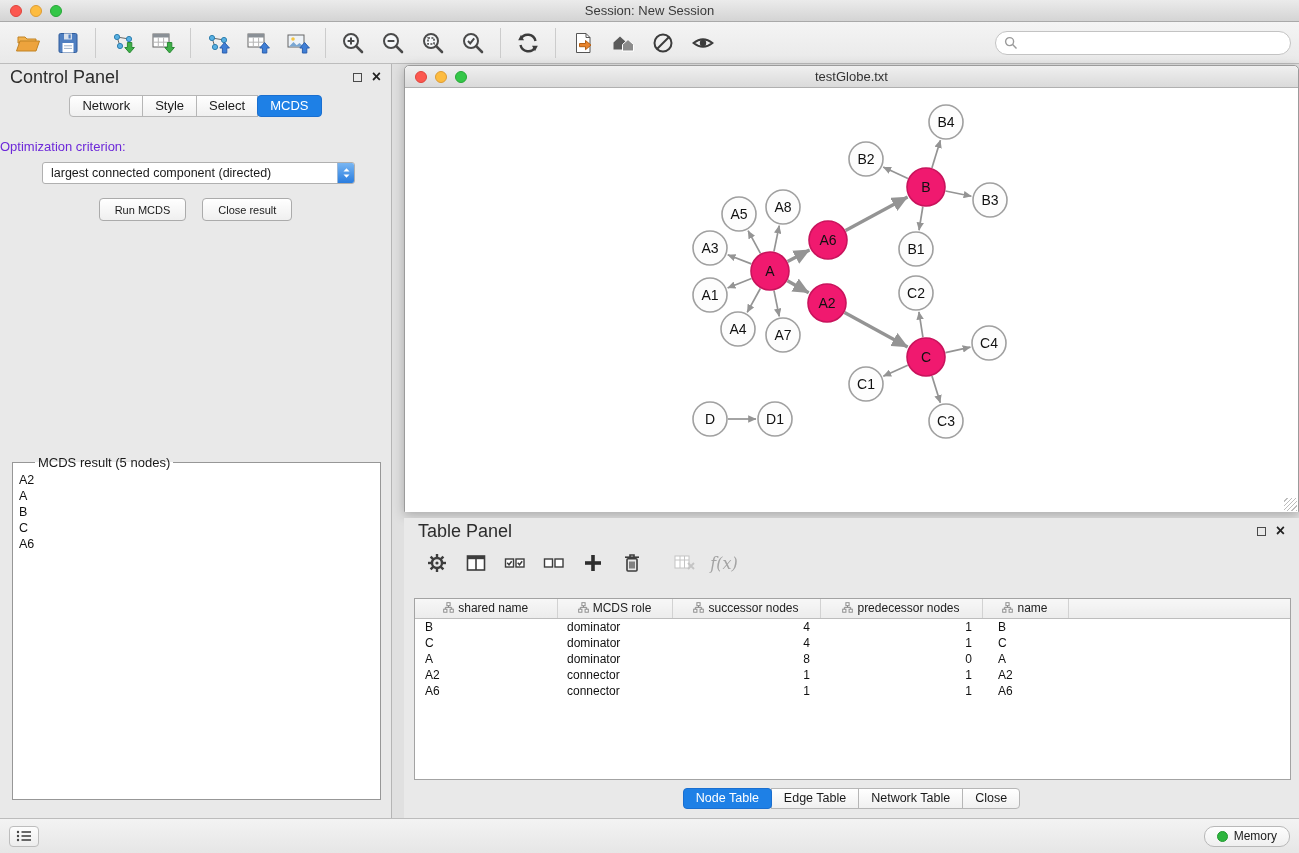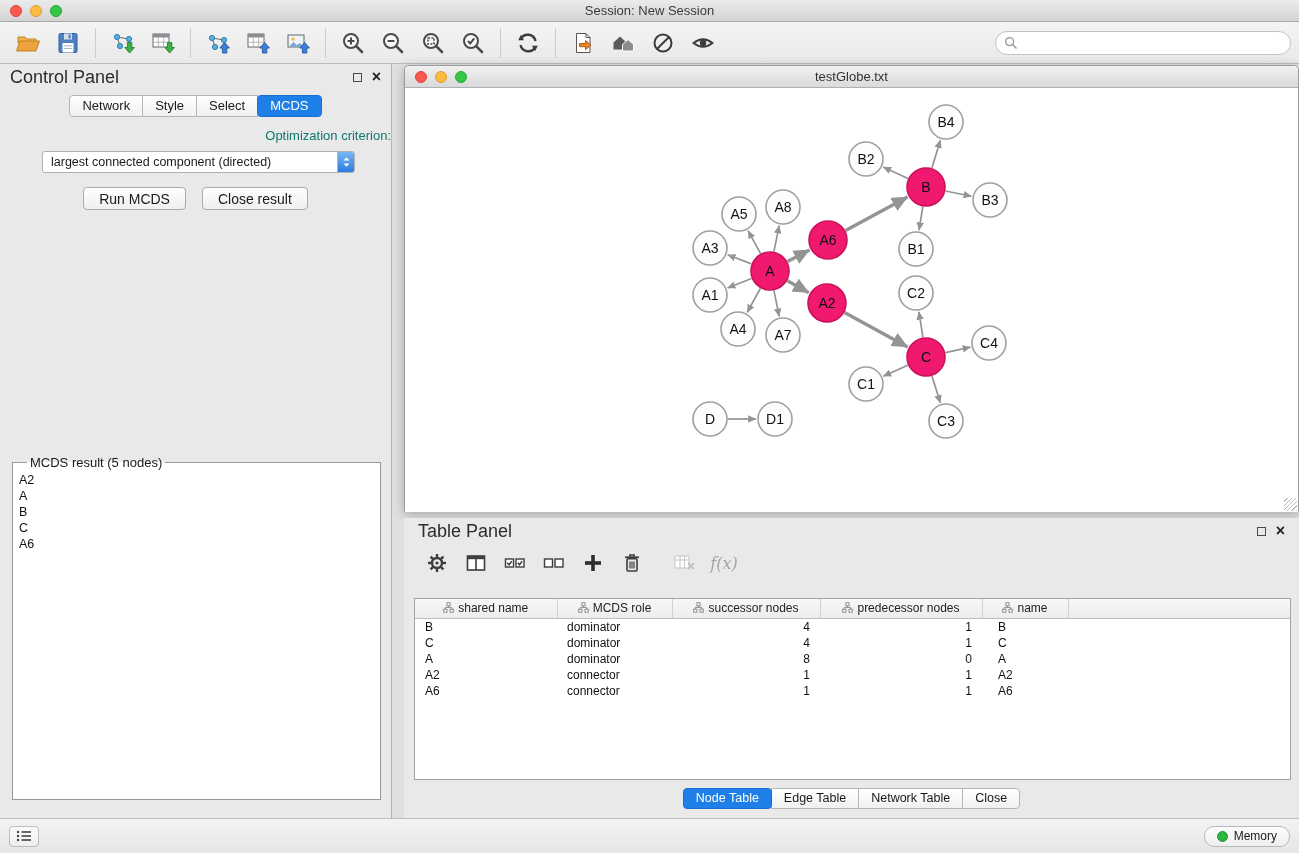--- a/index.html
+++ b/index.html
@@ -27,28 +27,28 @@
   .control-panel{position:absolute;left:0;top:64px;width:392px;height:754px;background:#e9e9e9;border-right:1px solid #b5b5b5;}
   .cp-header{height:26px;display:flex;align-items:center;padding:0 10px;gap:10px;}
   .panel-title{font-size:18px;color:#2d2d2d;}
   .float-ic{width:9px;height:9px;border:1.5px solid #4a4a4a;display:inline-block;margin-left:auto;}
   .close-ic{font-size:16px;font-weight:bold;color:#222;line-height:12px;}
   .cp-tabs{display:flex;justify-content:center;margin-top:5px;}
   .seg-tab{height:22px;line-height:20px;padding:0 12px;font-size:13px;background:linear-gradient(#ffffff,#f0f0f0);border:1px solid #b6b6b6;margin-left:-1px;}
   .seg-tab.first{border-radius:4px 0 0 4px;margin-left:0;}
   .seg-tab.last{border-radius:0 4px 4px 0;}
   .seg-tab.active{background:#1e80e6;border-color:#1a6fd0;color:#fff;border-radius:4px;position:relative;z-index:2;}
-  .cp-opt-label{text-align:right;margin-top:11px;font-size:13px;color:#0f766e;}
+  .cp-opt-label{text-align:left;margin-top:22px;font-size:13px;color:#6d28d9;}
   .cp-combo{margin:8px 36px 0 42px;height:22px;background:#fff;border:1px solid #b0b0b0;border-radius:3px;display:flex;align-items:center;overflow:hidden;}
   .cp-combo-text{flex:1;padding:0 8px;font-size:12.5px;white-space:nowrap;overflow:hidden;}
   .cp-combo-stepper{width:17px;height:100%;background:linear-gradient(#79b6f2,#2a7ddf);display:flex;align-items:center;justify-content:center;border-left:1px solid #9cb8d8;}
   .cp-buttons{display:flex;justify-content:center;gap:16px;margin-top:14px;}
-  .btn{height:23px;padding:0 15px;font-size:14px;font-family:"Liberation Sans",sans-serif;background:linear-gradient(#ffffff,#efefef);border:1px solid #ababab;border-radius:4px;color:#1a1a1a;}
+  .btn{height:23px;padding:0 15px;font-size:11px;font-family:"Liberation Sans",sans-serif;background:linear-gradient(#ffffff,#efefef);border:1px solid #ababab;border-radius:4px;color:#1a1a1a;}
   .cp-fieldset{position:absolute;left:12px;right:10px;top:391px;bottom:18px;border:1px solid #979797;background:#fff;padding:2px 6px;}
-  .cp-fieldset legend{font-size:13px;padding:0 3px;margin-left:8px;color:#1a1a1a;}
+  .cp-fieldset legend{font-size:13px;padding:0 3px;margin-left:16px;color:#1a1a1a;}
   .mcds-item{font-size:12.5px;line-height:16px;color:#111;}
 
   
   .v-splitter{position:absolute;left:392px;top:64px;width:12px;height:754px;}
 
   
   .net-window{position:absolute;left:404px;top:65px;width:895px;height:447px;border:1px solid #9b9b9b;border-radius:5px 5px 0 0;background:#fff;box-shadow:0 3px 12px rgba(0,0,0,.25);}
   .nw-titlebar{position:relative;height:22px;background:linear-gradient(#f0f0f0,#dadada);border-bottom:1px solid #b0b0b0;border-radius:5px 5px 0 0;display:flex;align-items:center;justify-content:center;}
   .nw-title{font-size:13px;color:#333;}
   .nw-canvas{position:relative;width:100%;height:424px;background:#fff;}

